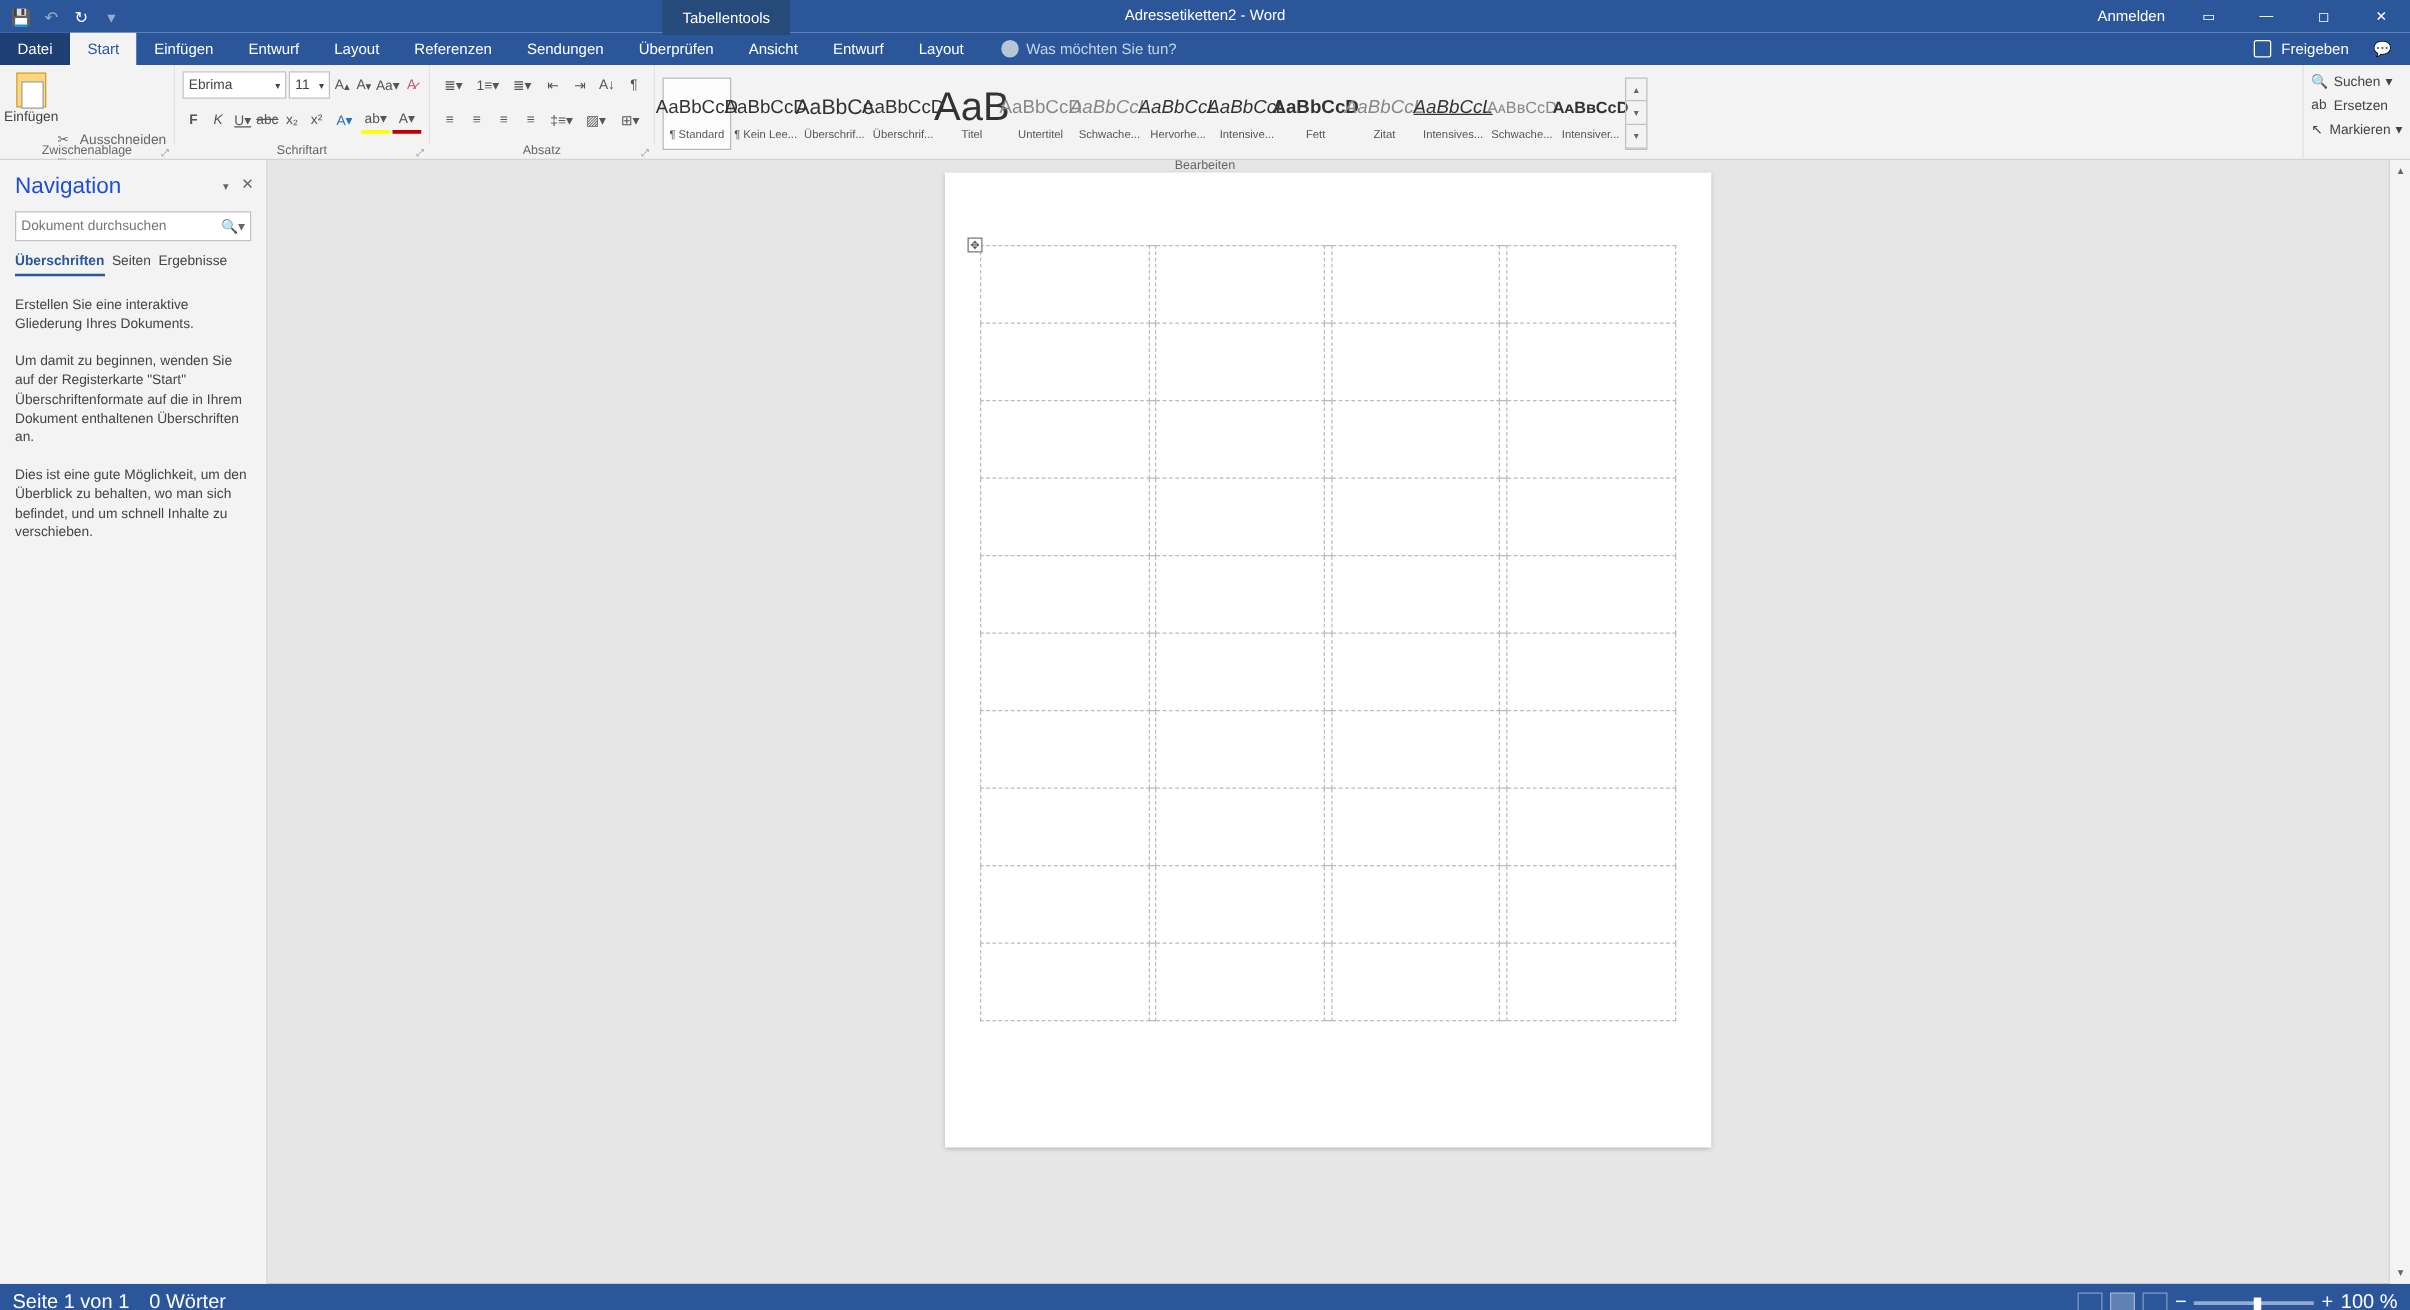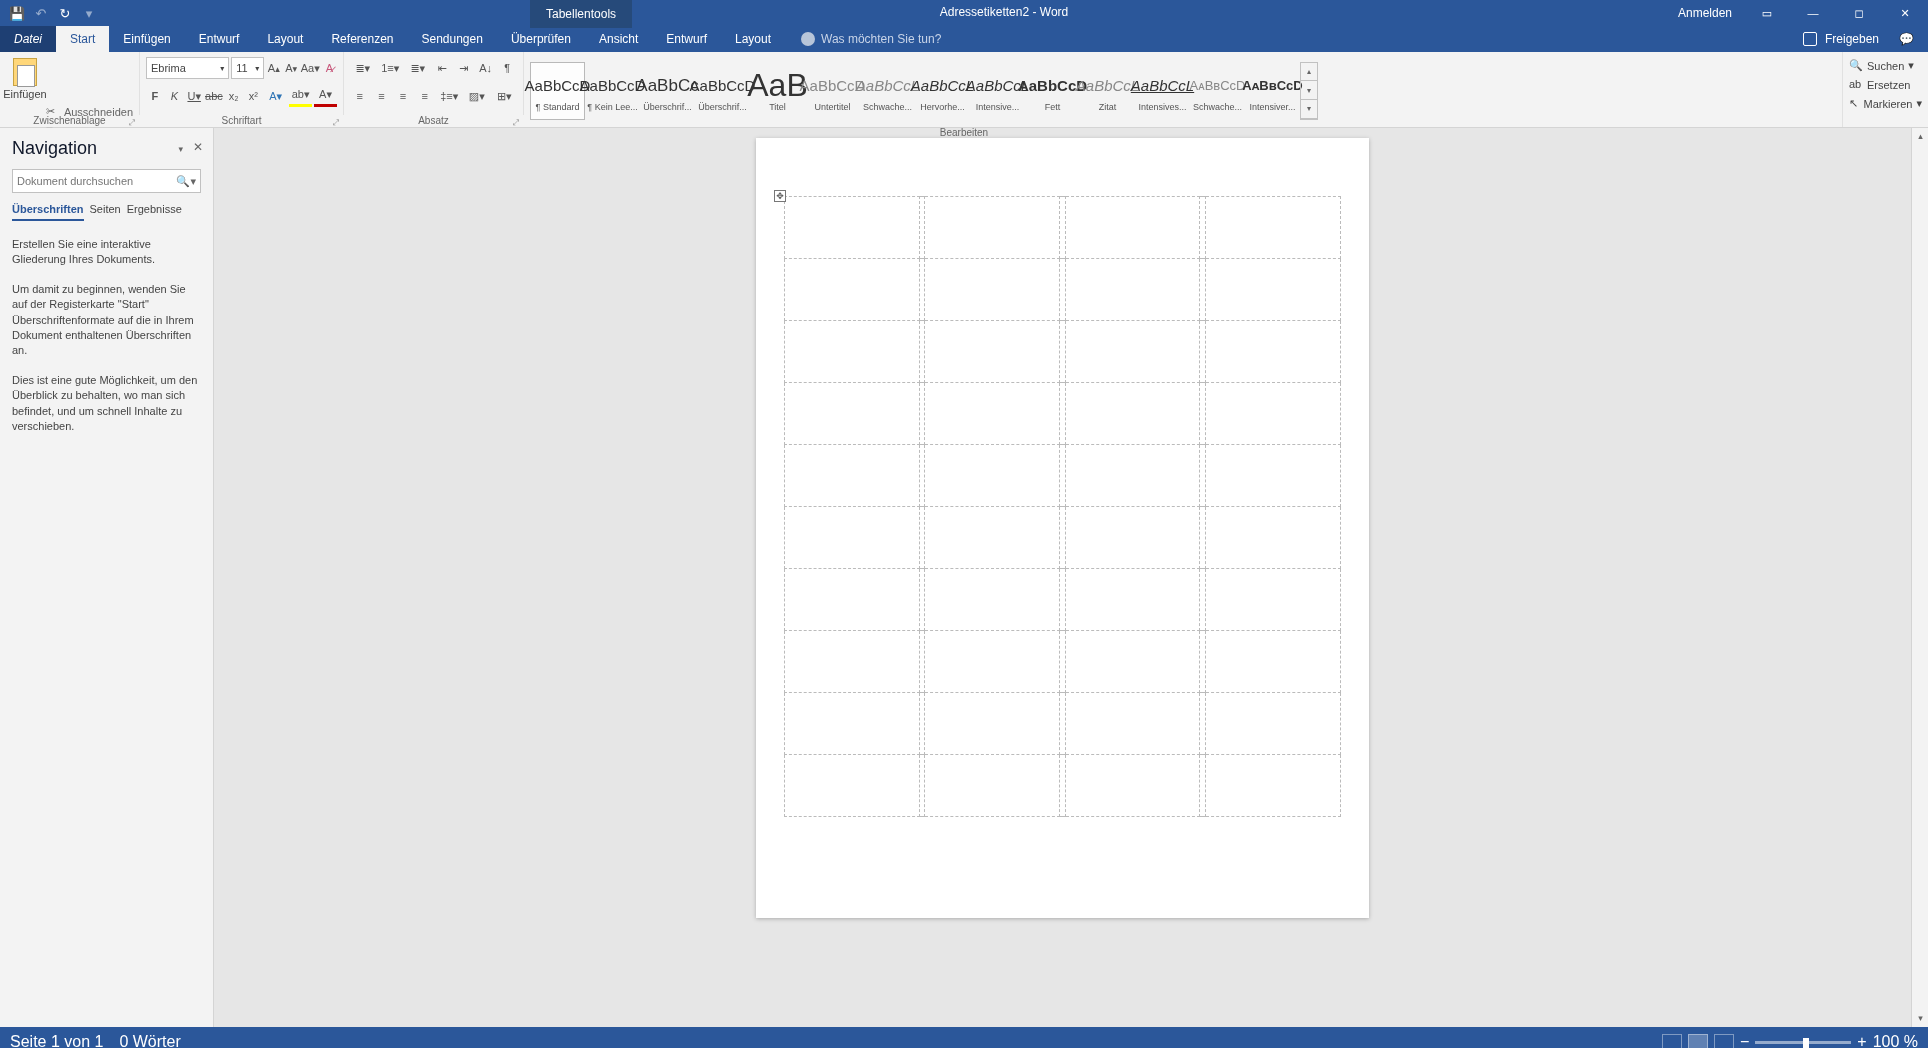--- a/index.html
+++ b/index.html
@@ -2,28 +2,28 @@
 <html><head>
 <meta charset="utf-8">
 <style>
 *{box-sizing:border-box;margin:0;padding:0;font-family:'Segoe UI',Tahoma,sans-serif;}
 body{background:#fff;overflow:hidden;font-size:12px;color:#444;}
 .titlebar{height:26px;background:#2b579a;display:flex;align-items:center;color:#fff;position:relative;}
 .qat{display:flex;align-items:center;gap:2px;padding:0 6px;}
 .qat .qbtn{width:22px;height:22px;display:flex;align-items:center;justify-content:center;color:#fff;font-size:13px;}
 .qat .qbtn.dim{opacity:.5;}
 .context-tab{position:absolute;left:530px;top:0;height:28px;background:#264a7a;padding:0 16px;display:flex;align-items:center;font-size:12px;}
-.title-center{position:absolute;left:50%;transform:translateX(-50%);font-size:12px;top:5px;margin-left:40px;}
+.title-center{position:absolute;left:50%;transform:translateX(-50%);font-size:12px;top:5px;}
 .title-right{position:absolute;right:0;top:0;display:flex;align-items:center;height:26px;justify-content:center;}
 .title-right .tbtn{width:46px;height:26px;display:flex;align-items:center;justify-content:center;font-size:11px;}
 .title-right .signin{padding:0 12px;font-size:12px;}
 .ribbon-tabs{height:26px;background:#2b579a;display:flex;align-items:stretch;color:#fff;font-size:12px;}
 .rtab{padding:0 14px;display:flex;align-items:center;cursor:default;}
 .rtab.active{background:#f3f3f3;color:#2b579a;}
-.rtab.datei{background:#1e3f73;font-style:italic;}
+.rtab.datei{background:#1e3f73;}
 .tellme{display:flex;align-items:center;color:#c8d4e8;gap:6px;margin-left:16px;}
 .tellme .bulb{width:14px;height:14px;background:#f3f3f3;border-radius:50%;opacity:.7;}
 .share{margin-left:auto;display:flex;align-items:center;padding:0 14px;gap:8px;}
 .share .sicon{width:14px;height:14px;border:1px solid #fff;border-radius:2px;}
 .ribbon{height:76px;background:#f3f3f3;border-bottom:1px solid #d4d4d4;display:flex;position:relative;}
 .group{border-right:1px solid #e1e1e1;padding:2px 6px 0;display:flex;flex-direction:column;height:63px;position:relative;}
 .group-label{position:absolute;bottom:-13px;left:0;right:0;height:13px;text-align:center;font-size:10px;color:#666;}
 .group-label .launcher{position:absolute;right:2px;bottom:0;width:10px;height:10px;font-size:8px;color:#888;}
 .clipboard{width:140px;}
 .paste-big{display:flex;flex-direction:column;align-items:center;width:38px;float:left;padding-top:4px;}
@@ -44,21 +44,21 @@
 .style-box.sel{border:1px solid #b9b9b9;background:#fdfdfd;}
 .style-box .prev{font-size:15px;color:#333;height:32px;display:flex;align-items:center;}
 .style-spin{width:18px;display:flex;flex-direction:column;border:1px solid #c1c1c1;height:58px;}
 .style-spin div{flex:1;display:flex;align-items:center;justify-content:center;font-size:8px;color:#666;border-bottom:1px solid #c1c1c1;}
 .editing{width:86px;padding:4px 6px 0;border-left:1px solid #e1e1e1;}
 .editing .erow{display:flex;align-items:center;gap:4px;font-size:11px;color:#444;height:19px;}
 .editing .eico{width:14px;height:14px;display:inline-block;}
 .collapse-ribbon{position:absolute;right:4px;bottom:-12px;font-size:9px;color:#888;}
 .body{display:flex;height:calc(100vh - 128px - 21px);background:#e6e6e6;}
 .nav-pane{width:214px;background:#f3f3f3;border-right:1px solid #d4d4d4;padding:10px 12px;font-size:11px;color:#444;position:relative;}
-.nav-title{font-size:18px;color:#0f172a;font-weight:normal;margin-bottom:10px;}
+.nav-title{font-size:18px;color:#1d4ed8;font-weight:normal;margin-bottom:10px;}
 .nav-close{position:absolute;right:10px;top:12px;font-size:12px;color:#666;}
 .nav-dd{position:absolute;right:30px;top:16px;font-size:9px;color:#666;}
 .nav-search{height:24px;border:1px solid #c1c1c1;background:#fff;display:flex;align-items:center;padding:0 4px;margin-bottom:10px;}
 .nav-search input{border:none;outline:none;flex:1;font-size:11px;color:#666;}
 .nav-tabs{display:flex;gap:6px;margin-bottom:16px;font-size:11px;}
 .nav-tabs .nt{color:#444;}
 .nav-tabs .nt.active{color:#2b579a;font-weight:bold;border-bottom:2px solid #2b579a;padding-bottom:4px;}
 .nav-body p{margin-bottom:14px;line-height:1.4;font-size:11px;color:#444;}
 .canvas{flex:1;overflow:auto;padding:10px 0;position:relative;}
 .page{width:613px;margin:0 auto;background:#fff;box-shadow:0 1px 4px rgba(0,0,0,.25);min-height:780px;padding:58px 28px 28px;position:relative;}

